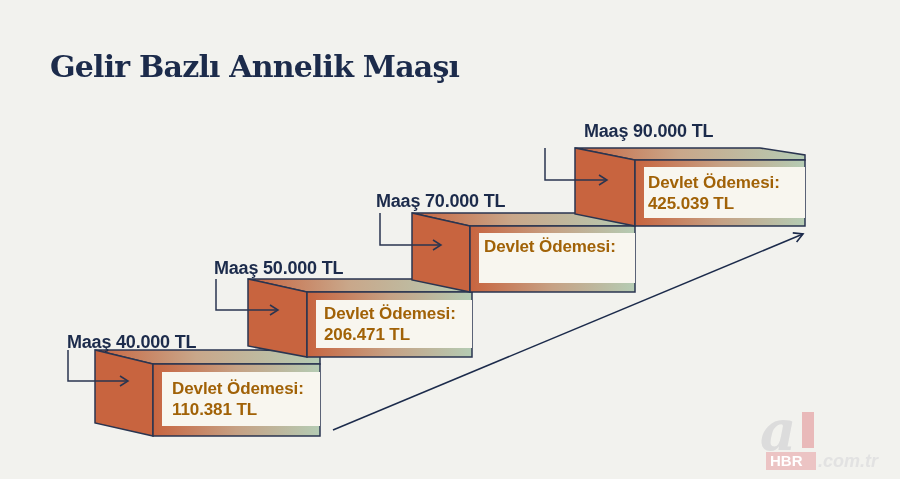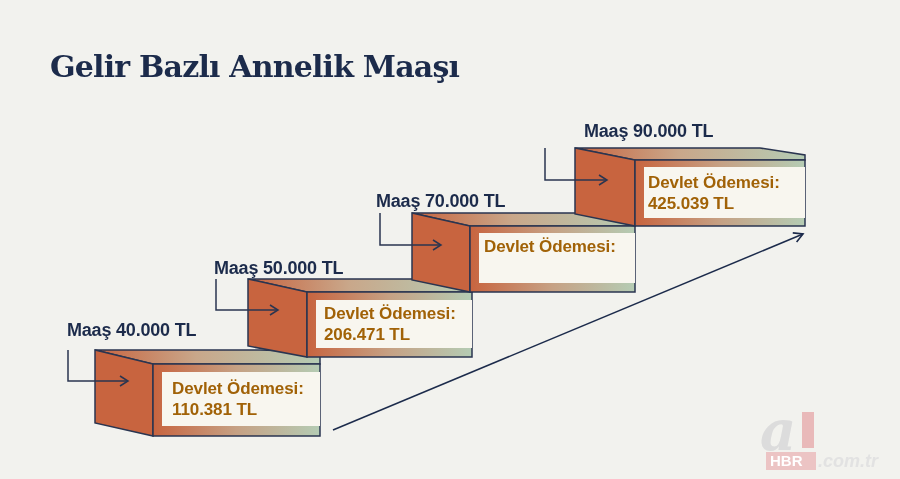--- a/index.html
+++ b/index.html
@@ -85,21 +85,21 @@
 
   <g>
     <polygon points="575,148 635,160 805,160 805,155 760,148" fill="url(#topGrad)" stroke="#2a3550" stroke-width="1.5"></polygon>
     <polygon points="575,148 635,160 635,226 575,214" fill="#c8643f" stroke="#2a3550" stroke-width="1.5"></polygon>
     <rect x="635" y="160" width="170" height="66" fill="url(#frontGrad)" stroke="#2a3550" stroke-width="1.5"></rect>
     <rect x="644" y="167" width="161" height="51" fill="#f8f6ef"></rect>
     <polyline points="545,148 545,180 607,180" fill="none" stroke="#2a3550" stroke-width="1.5" marker-end="url(#smallArrow)"></polyline>
   </g>
 </svg>
 
-<div class="salary" style="left:67px; top:320px;">Maaş 40.000 TL</div>
+<div class="salary" style="left:67px; top:332px;">Maaş 40.000 TL</div>
 <div class="salary" style="left:214px; top:251px;margin-top:7px;">Maaş 50.000 TL</div>
 <div class="salary" style="left:376px; top:183px;margin-top:8px;">Maaş 70.000 TL</div>
 <div class="salary" style="left:540px; top:121px;margin-left:44px;">Maaş 90.000 TL</div>
 
 <div class="pay" style="left:172px; top:378px;">
   <span>Devlet Ödemesi:</span>
   <span>110.381 TL</span>
 </div>
 <div class="pay" style="left:324px; top:303px;">
   <span>Devlet Ödemesi:</span>

